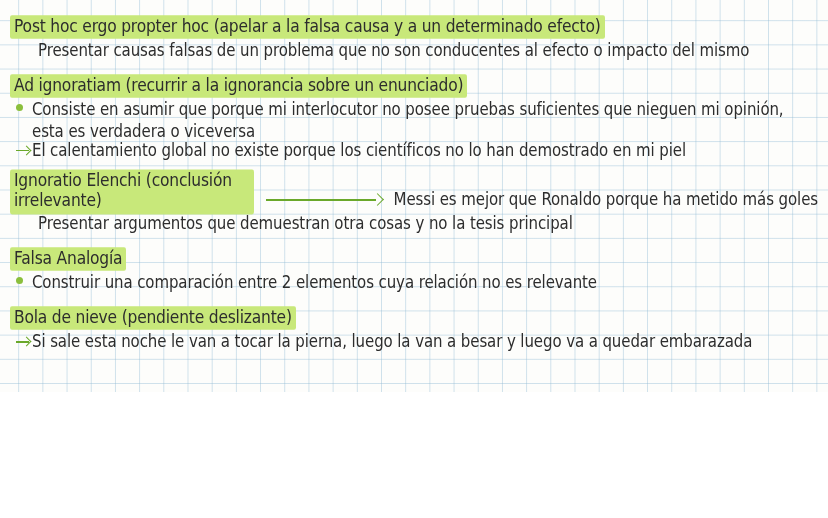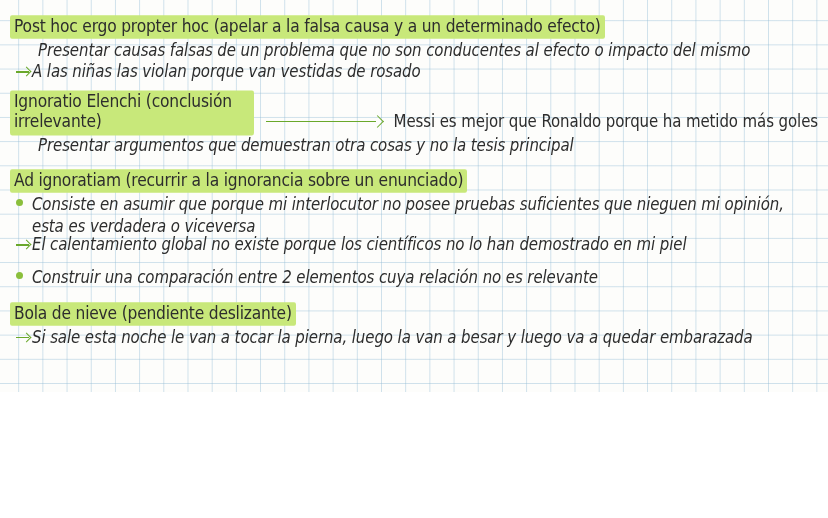--- a/index.html
+++ b/index.html
@@ -100,21 +100,20 @@
     letter-spacing: -0.1px;
   }
   .line {
     display: flex;
     align-items: flex-start;
     font-size: 15px;
     color: #2d2d2d;
     line-height: 1.28;
     margin-top: 2px;
     letter-spacing: -0.1px;
-    font-style: italic;
   }
   .line .txt {
     transform: scaleY(1.16);
     transform-origin: left top;
     display: inline-block;
     max-width: 790px;
   }
   .indent-plain {
     padding-left: 28px;
   }
@@ -168,51 +167,50 @@
 
 <div id="page">
   <div id="notes">
       <div class="block">
         <div class="heading-line">
           <div class="headingwrap"><span class="heading">Post hoc ergo propter hoc (apelar a la falsa causa y a un determinado efecto)</span></div>
         </div>
         <div class="line indent-plain">
           <span class="txt">Presentar causas falsas de un problema que no son conducentes al efecto o impacto del mismo</span>
         </div>
+      </div>
+      <div class="block">
+        <div class="heading-line">
+          <div class="headingwrap"><span class="heading">Ad ignoratiam (recurrir a la ignorancia sobre un enunciado)</span></div>
+        </div>
+        <div class="line">
+          <span class="marker"><span class="bullet-dot"></span></span>
+          <span class="txt">Consiste en asumir que porque mi interlocutor no posee pruebas suficientes que nieguen mi opinión, esta es verdadera o viceversa</span>
+        </div>
         <div class="line">
           <span class="marker"><span class="arrow-small"></span></span>
-          <span class="txt">A las niñas las violan porque van vestidas de rosado</span>
+          <span class="txt">El calentamiento global no existe porque los científicos no lo han demostrado en mi piel</span>
         </div>
       </div>
       <div class="block">
         <div class="heading-line">
           <div class="headingwrap"><span class="heading">Ignoratio Elenchi (conclusión irrelevante)</span></div>
           <span class="arrow-note">
             <span class="long-arrow"></span>
             <span class="arrow-note-text">Messi es mejor que Ronaldo porque ha metido más goles</span>
           </span>
         </div>
         <div class="line indent-plain">
           <span class="txt">Presentar argumentos que demuestran otra cosas y no la tesis principal</span>
         </div>
       </div>
       <div class="block">
         <div class="heading-line">
-          <div class="headingwrap"><span class="heading">Ad ignoratiam (recurrir a la ignorancia sobre un enunciado)</span></div>
-        </div>
-        <div class="line">
-          <span class="marker"><span class="bullet-dot"></span></span>
-          <span class="txt">Consiste en asumir que porque mi interlocutor no posee pruebas suficientes que nieguen mi opinión, esta es verdadera o viceversa</span>
-        </div>
-        <div class="line">
-          <span class="marker"><span class="arrow-small"></span></span>
-          <span class="txt">El calentamiento global no existe porque los científicos no lo han demostrado en mi piel</span>
-        </div>
-      </div>
-      <div class="block">
+          <div class="headingwrap"><span class="heading">Falsa Analogía</span></div>
+        </div>
         <div class="line">
           <span class="marker"><span class="bullet-dot"></span></span>
           <span class="txt">Construir una comparación entre 2 elementos cuya relación no es relevante</span>
         </div>
       </div>
       <div class="block">
         <div class="heading-line">
           <div class="headingwrap"><span class="heading">Bola de nieve (pendiente deslizante)</span></div>
         </div>
         <div class="line">

